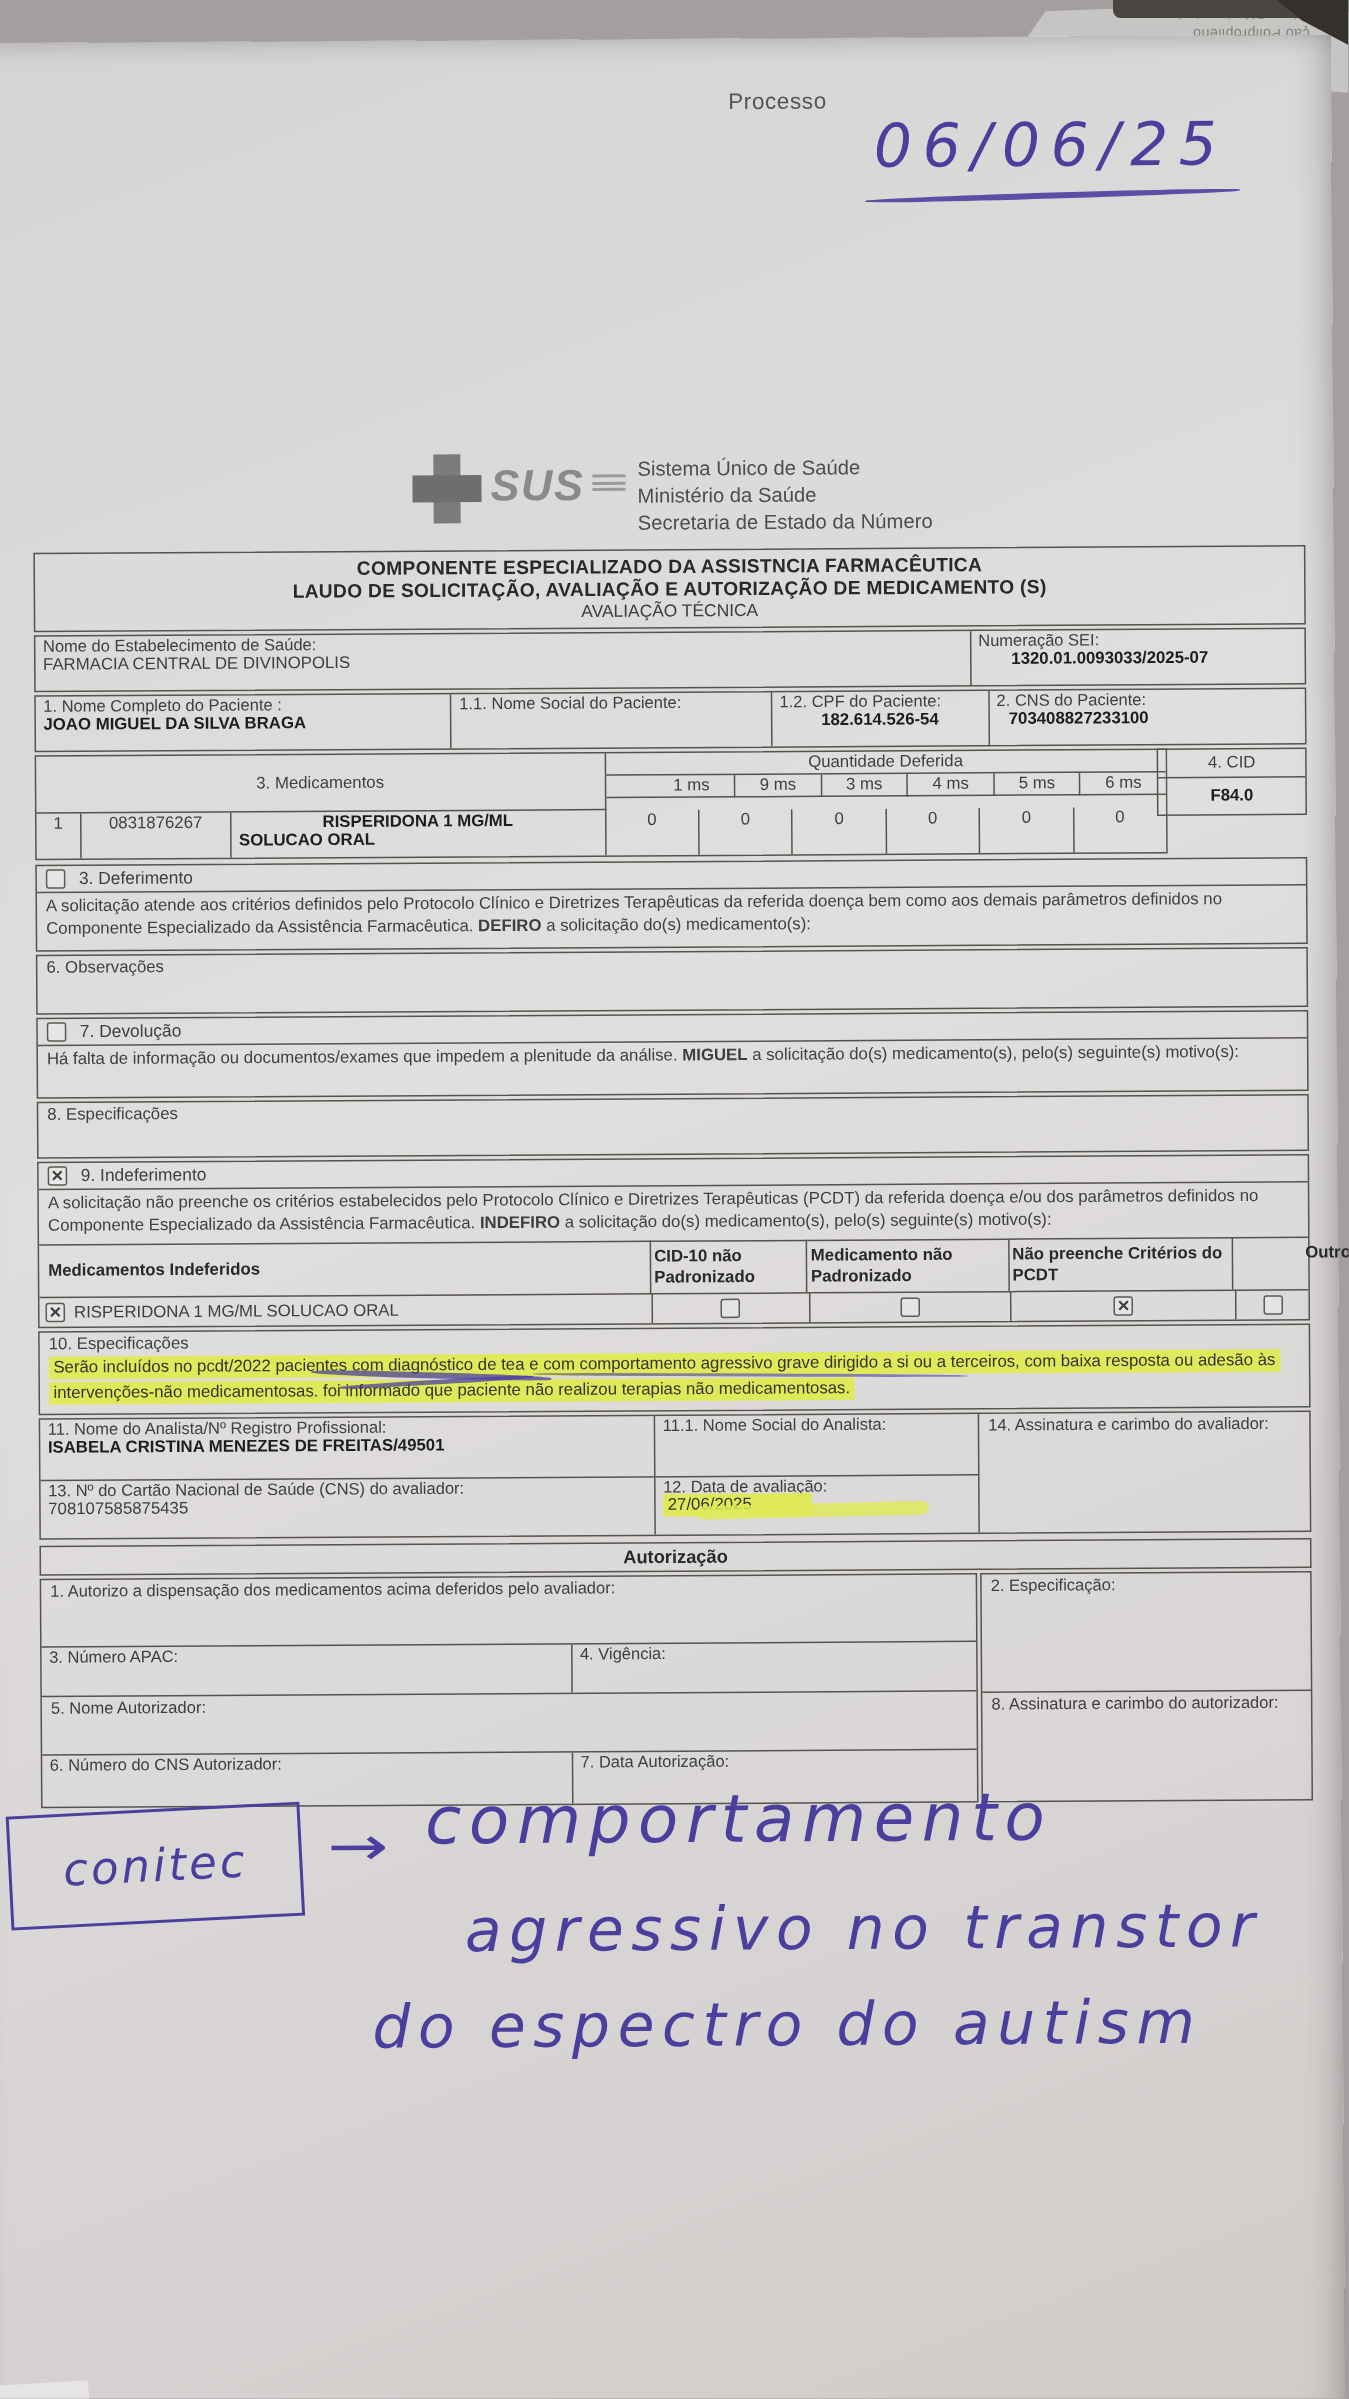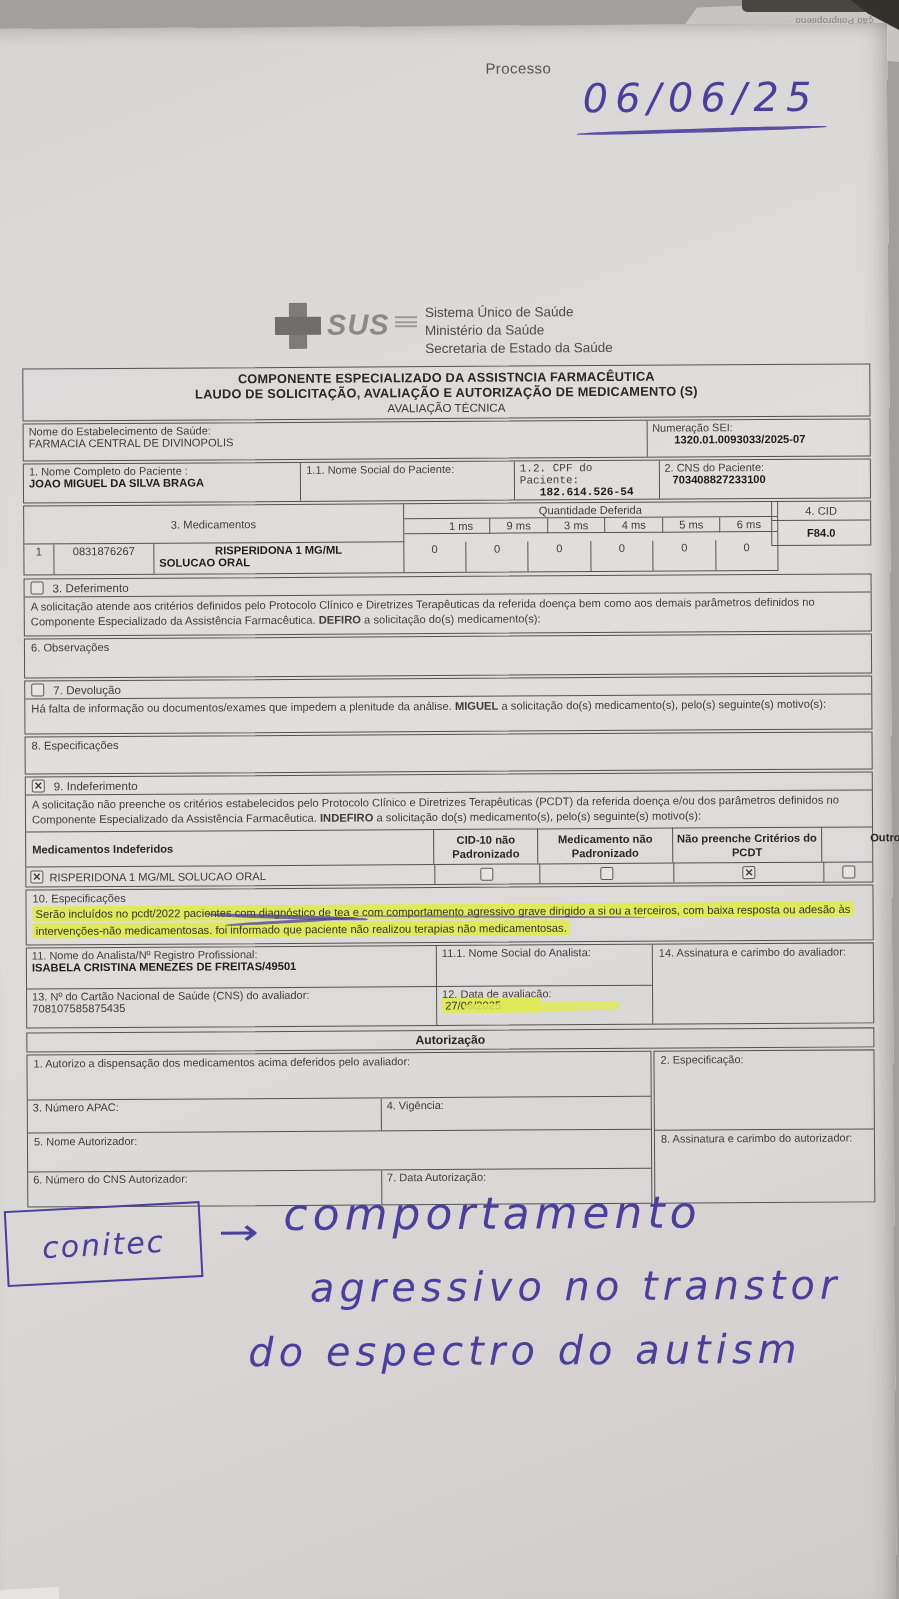--- a/index.html
+++ b/index.html
@@ -62,21 +62,21 @@
   .hl{background:var(--highlight);padding:1.5px 3px;box-decoration-break:clone;-webkit-box-decoration-break:clone;color:#34332f;}
   
   .meds-wrap{position:relative;margin-bottom:3px;}
   .meds-box{border:1.4px solid #55534f;width:755px;box-sizing:border-box;background:rgba(255,255,255,.05);}
   .m-months .cell{border-bottom:1.4px solid #55534f;text-align:center;padding:1px 0;}
   .m-data .cell{text-align:center;}
   .cid-box{position:absolute;right:0;top:0;width:100px;border:1.4px solid #55534f;box-sizing:border-box;background:rgba(255,255,255,.05);}
   .cid-lab{border-bottom:1.4px solid #55534f;text-align:center;padding:3px 0;font-size:11.2px;}
   .cid-val{text-align:center;padding:6px 0;font-weight:bold;color:#1e1d1b;}
   
-  .indef-h .cell{border-top:1.4px solid #55534f;text-align:center;font-weight:bold;color:#2a2927;font-size:11.2px;line-height:1.25;padding:3px 2px;}
+  .indef-h .cell{border-top:1.4px solid #55534f;font-weight:bold;color:#2a2927;font-size:11.2px;line-height:1.25;padding:3px 2px;}
   .indef-h .cell.first{text-align:left;padding-left:6px;display:flex;align-items:center;}
   .indef-r .cell{border-top:1.4px solid #55534f;display:flex;align-items:center;justify-content:center;padding:3px 2px;}
   .indef-r .cell.first{justify-content:flex-start;gap:6px;padding-left:4px;}
   
   .an-left{width:625px;box-sizing:border-box;}
   .an-right{width:223px;box-sizing:border-box;border-left:1.4px solid #55534f;padding:2px 6px;}
   .an-row1{border-bottom:1.4px solid #55534f;min-height:40px;}
   .an-row2{min-height:38px;}
   
   .auth-title{font-weight:bold;text-align:center;color:#2a2927;font-size:12.2px;padding:2px 0;}
@@ -120,21 +120,21 @@
       </div>
     <div class="sus-word">SUS</div>
     <div class="sus-fine">
         <div></div>
         <div></div>
         <div></div>
       </div>
     <div class="org-lines">
       <div>Sistema Único de Saúde</div>
       <div>Ministério da Saúde</div>
-      <div>Secretaria de Estado da Saúde</div>
+      <div>Secretaria de Estado da Número</div>
     </div>
   </div>
 
   <div class="form">
 
     <div class="box title-box">
       <div class="t-main">COMPONENTE ESPECIALIZADO DA ASSISTNCIA FARMACÊUTICA</div>
       <div class="t-main">LAUDO DE SOLICITAÇÃO, AVALIAÇÃO E AUTORIZAÇÃO DE MEDICAMENTO (S)</div>
       <div class="t-sub">AVALIAÇÃO TÉCNICA</div>
     </div>
@@ -152,21 +152,21 @@
 
     <div class="box row" style="min-height:38px;">
       <div class="cell" style="width:278px;">
         <div class="lbl">1. Nome Completo do Paciente :</div>
         <div class="val">JOAO MIGUEL DA SILVA BRAGA</div>
       </div>
       <div class="cell" style="width:214px;">
         <div class="lbl">1.1. Nome Social do Paciente:</div>
         <div></div>
       </div>
-      <div class="cell" style="width:145px;font-family:Liberation Mono, monospace;">
+      <div class="cell" style="width:145px;">
         <div class="lbl">1.2. CPF do Paciente:</div>
         <div class="val" style="text-align:center;">182.614.526-54</div>
       </div>
       <div class="cell" style="width:211px;">
         <div class="lbl">2. CNS do Paciente:</div>
         <div class="val" style="padding-left:8px;">703408827233100</div>
       </div>
     </div>
 
     <div class="meds-wrap">

